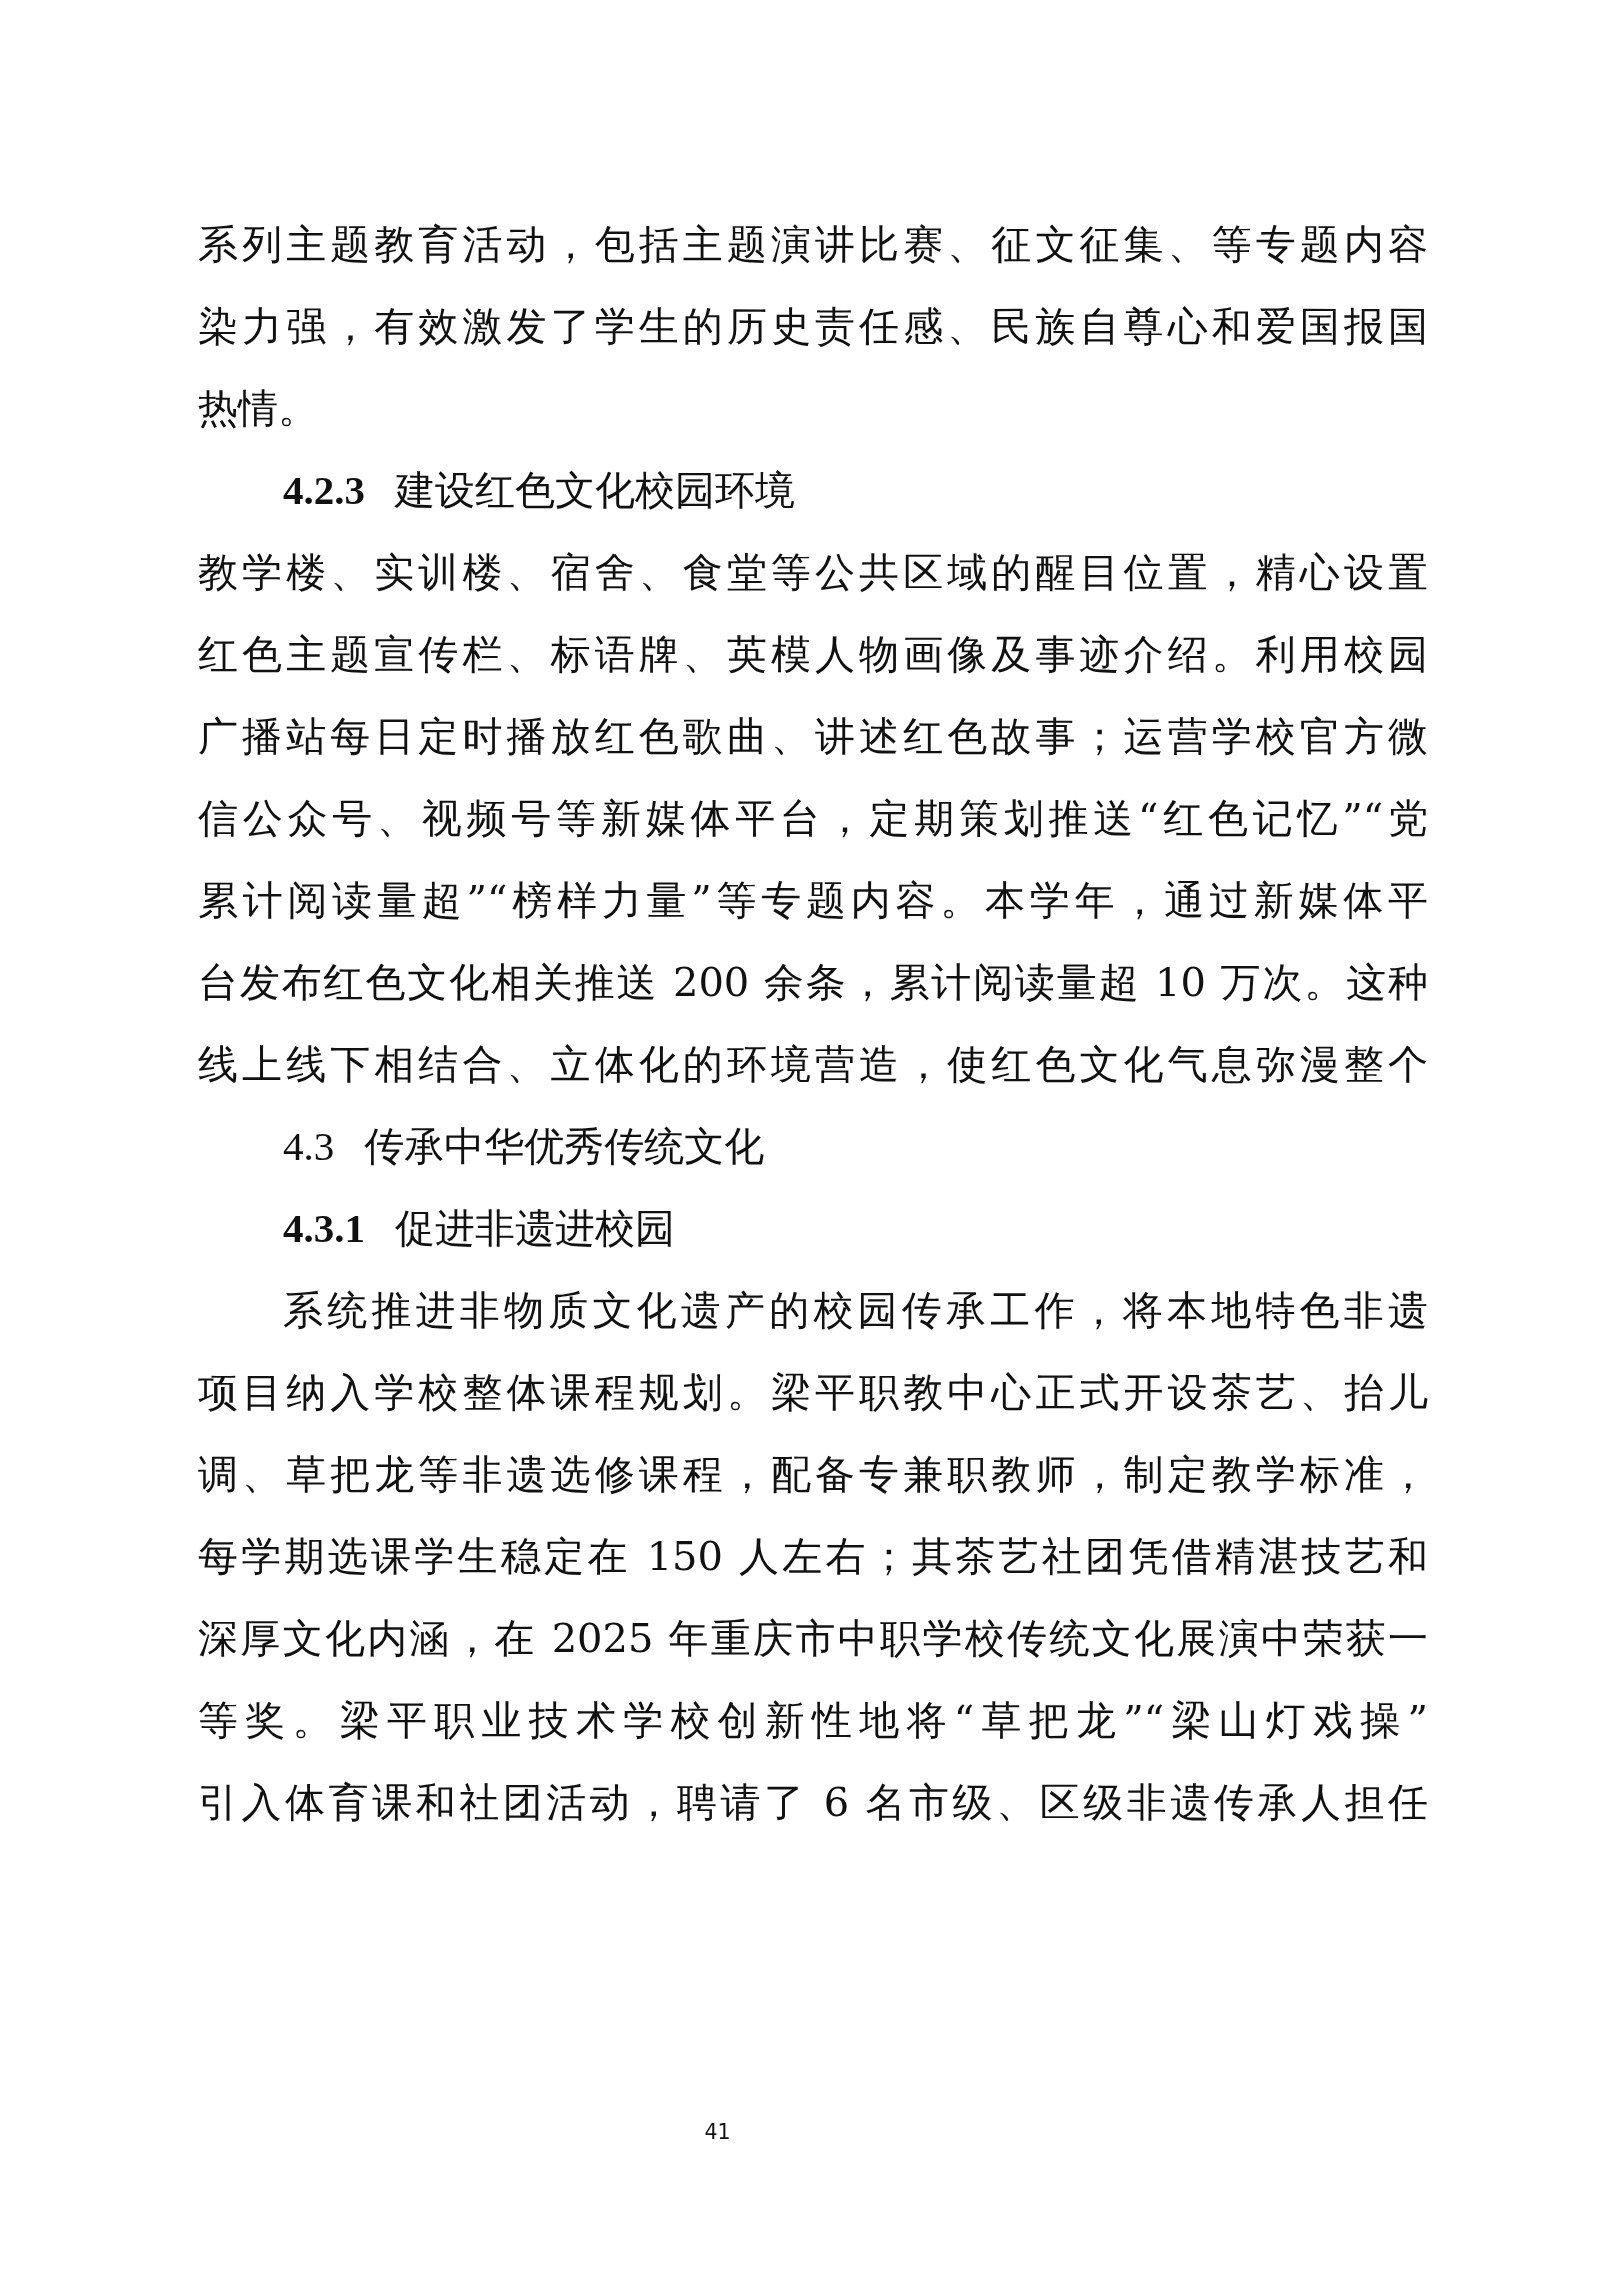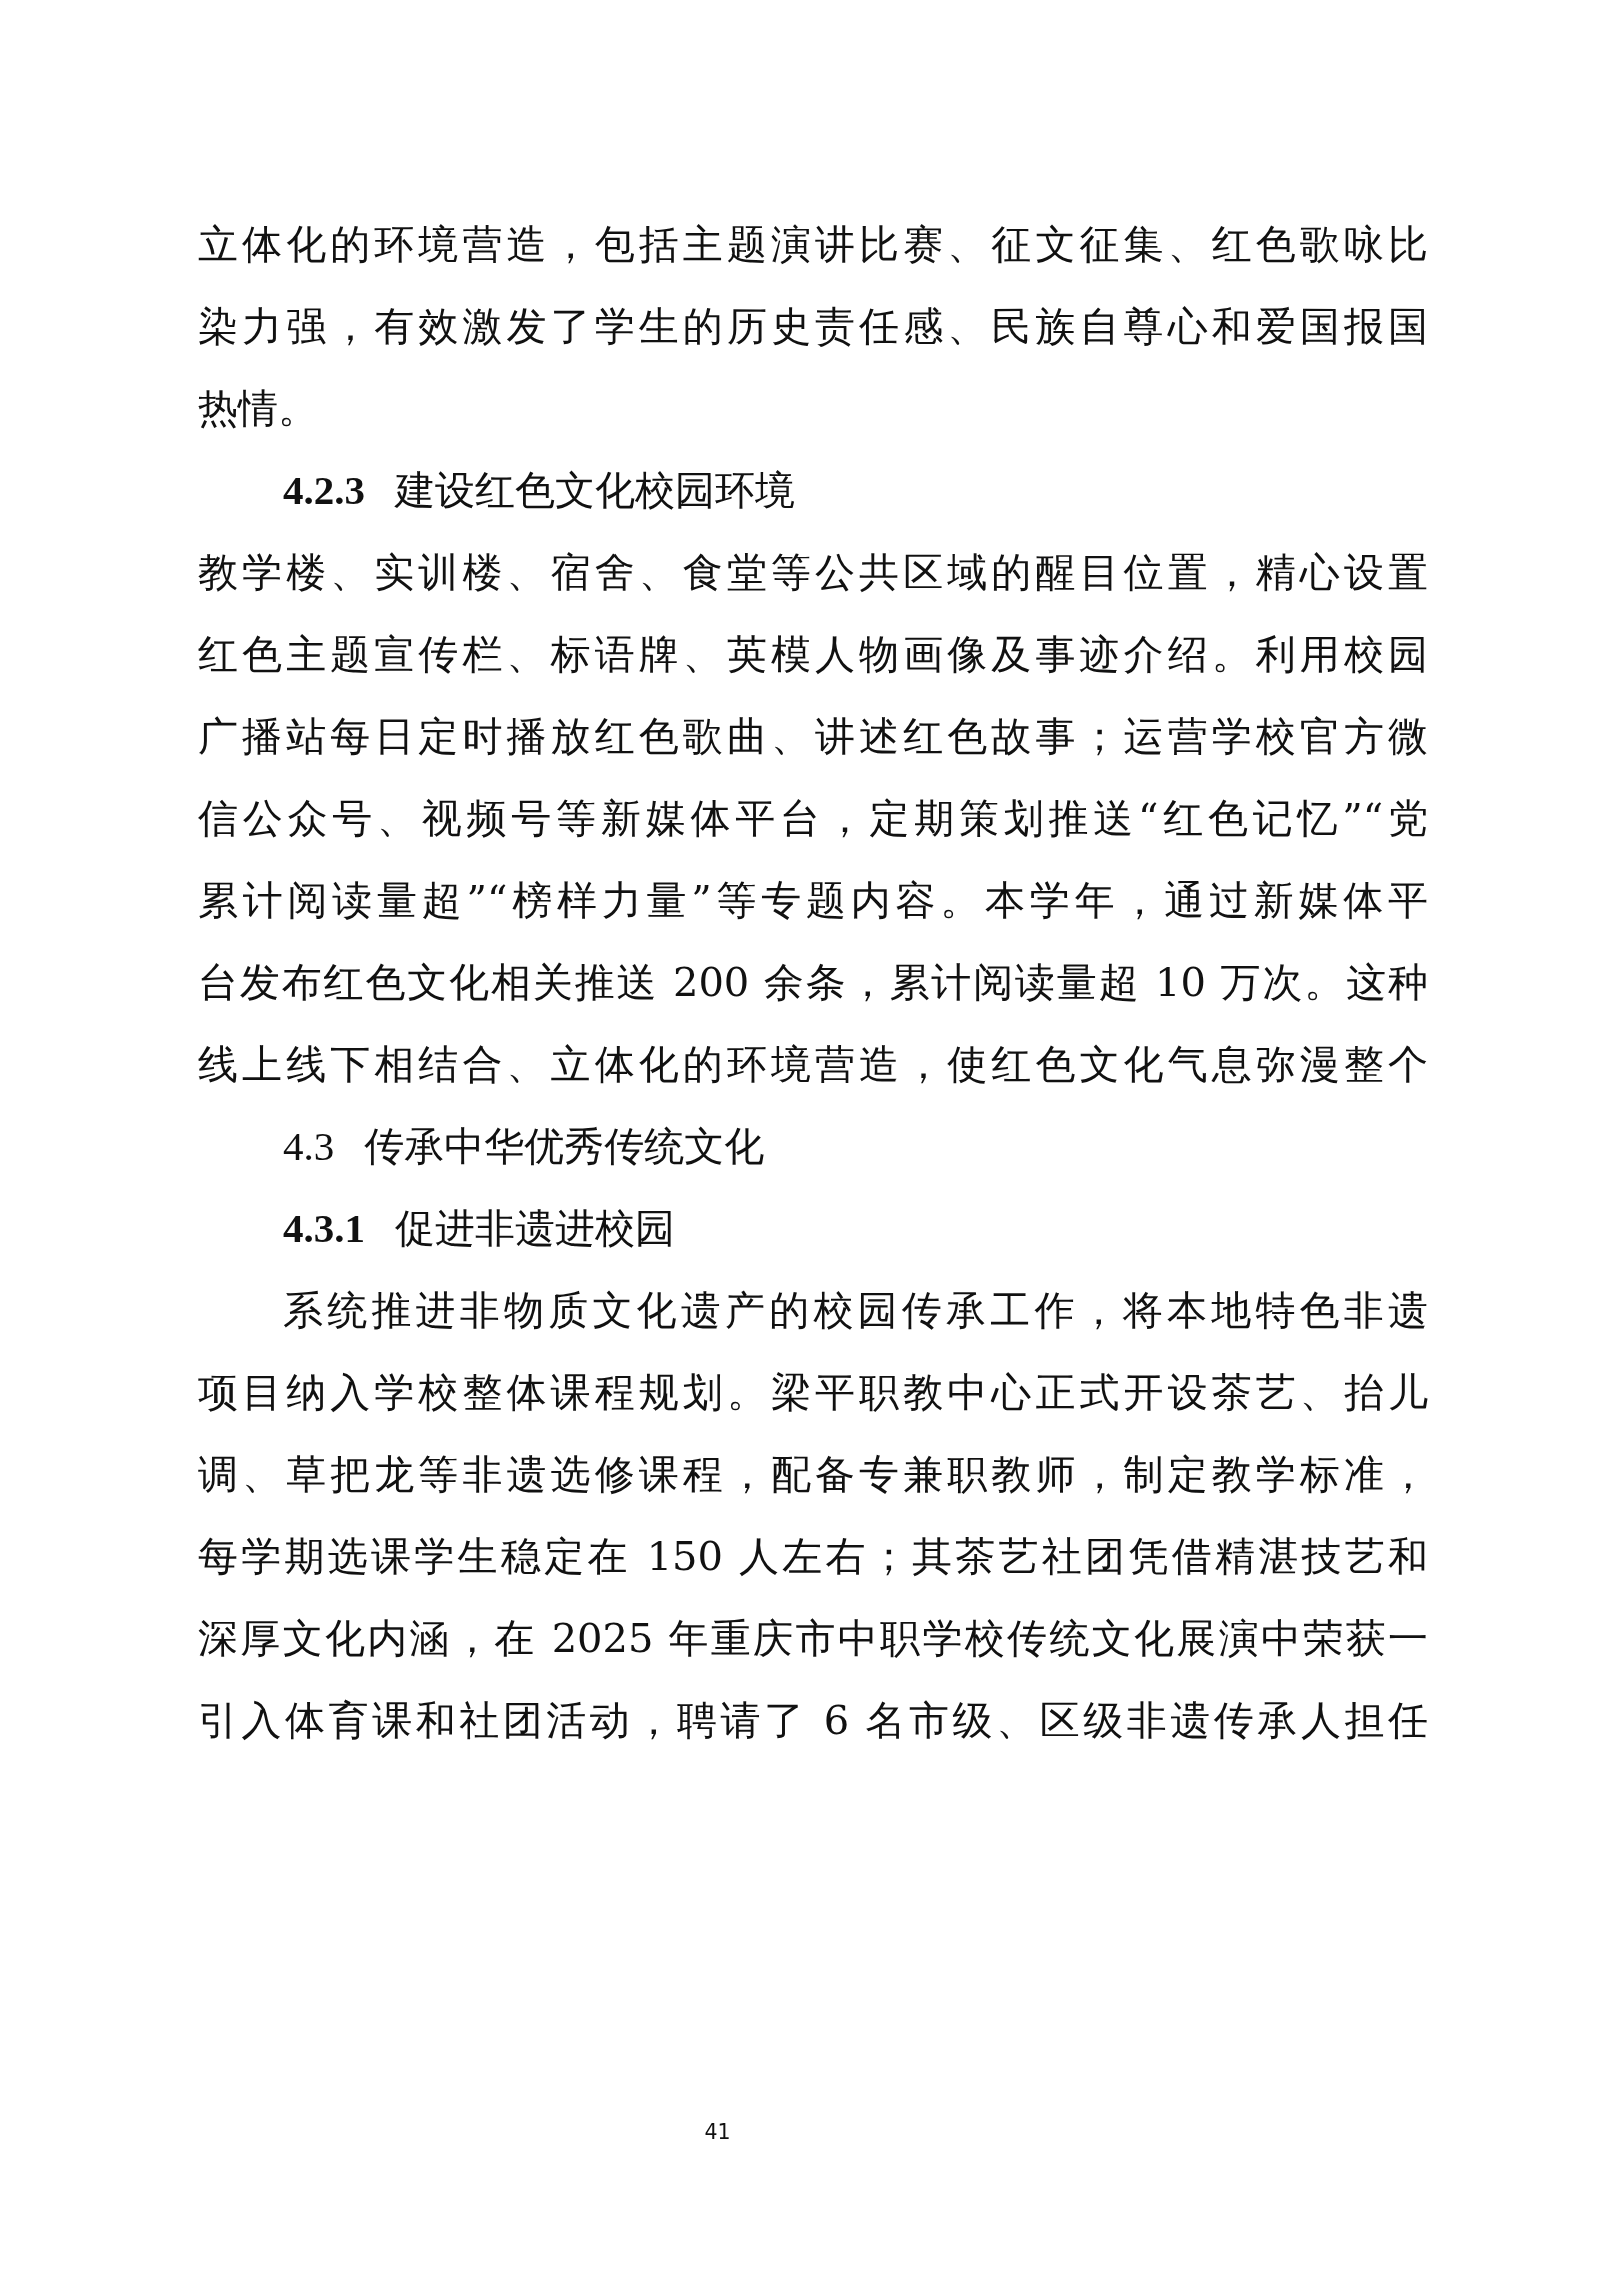--- a/index.html
+++ b/index.html
@@ -24,21 +24,21 @@
     position: absolute; top: 2120px; left: 0; width: 1435px; text-align: center;
     font-family: "DejaVu Sans", "Liberation Sans", sans-serif; font-size: 20.5px; color: #111;
   }
 </style>
 </head>
 <body>
 
 <div class="page">
 
   <div>
-    <div class="line">立体化的环境营造，包括主题演讲比赛、征文征集、红色歌咏比</div>
+    <div class="line">系列主题教育活动，包括主题演讲比赛、征文征集、等专题内容</div>
     <div class="line">染力强，有效激发了学生的历史责任感、民族自尊心和爱国报国</div>
     <div class="line last">热情。</div>
   </div>
 
   <div class="line heading indent">
     <span class="num">4.2.3</span><span class="txt">建设红色文化校园环境</span>
   </div>
 
   <div>
     <div class="line">教学楼、实训楼、宿舍、食堂等公共区域的醒目位置，精心设置</div>
@@ -57,18 +57,19 @@
   <div class="line heading indent">
     <span class="num">4.3.1</span><span class="txt">促进非遗进校园</span>
   </div>
 
   <div>
     <div class="line indent">系统推进非物质文化遗产的校园传承工作，将本地特色非遗</div>
     <div class="line">项目纳入学校整体课程规划。梁平职教中心正式开设茶艺、抬儿</div>
     <div class="line">调、草把龙等非遗选修课程，配备专兼职教师，制定教学标准，</div>
     <div class="line">每学期选课学生稳定在 150 人左右；其茶艺社团凭借精湛技艺和</div>
     <div class="line">深厚文化内涵，在 2025 年重庆市中职学校传统文化展演中荣获一</div>
+    <div class="line">等奖。梁平职业技术学校创新性地将“草把龙”“梁山灯戏操”</div>
     <div class="line">引入体育课和社团活动，聘请了 6 名市级、区级非遗传承人担任</div>
   </div>
 </div>
 
 <div class="page-number">41</div>
 
 
 </body></html>

